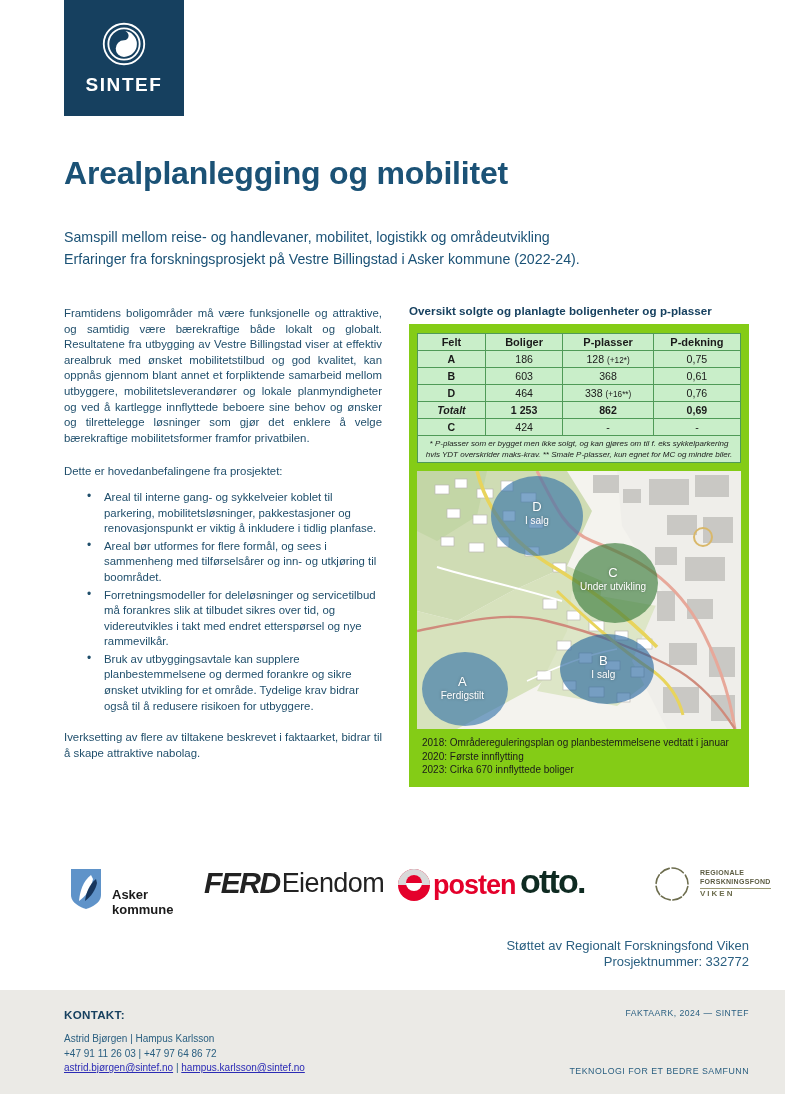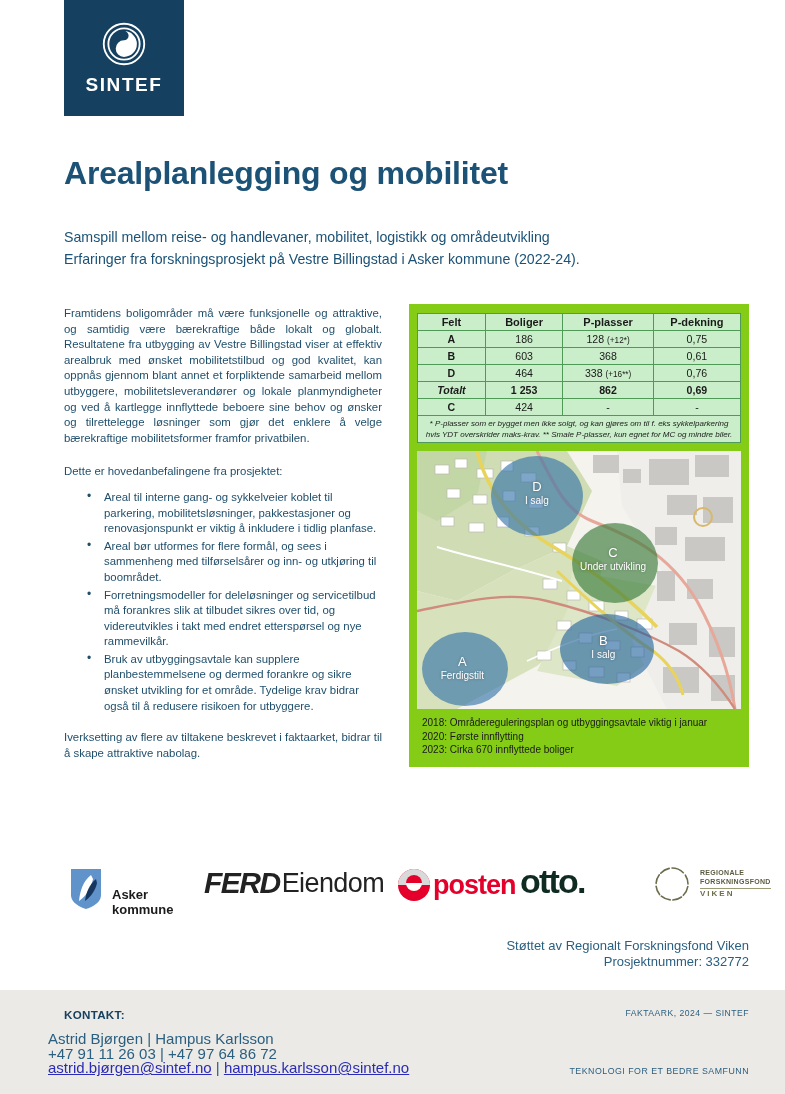--- a/index.html
+++ b/index.html
@@ -245,22 +245,22 @@
   .kontakt-title {
     position: absolute;
     left: 64px; top: 18px;
     font-size: 11.6px;
     font-weight: bold;
     color: #16405f;
     letter-spacing: 0.3px;
   }
   .kontakt-body {
     position: absolute;
-    left: 48px; top: 42px;
-    font-size: 15px;
+    left: 64px; top: 42px;
+    font-size: 10px;
     line-height: 14.6px;
     color: #2a5f80;
   }
   .mail-link { color: #2b2bb5; text-decoration: underline; }
   .mail-sep { color: #2a5f80; text-decoration: none; }
   .faktaark {
     position: absolute;
     right: 36px; top: 18px;
     font-size: 8.6px;
     letter-spacing: 0.5px;
@@ -298,20 +298,21 @@
   <ul class="rec-list">
     <li>Areal til interne gang- og sykkelveier koblet til parkering, mobilitetsløsninger, pakkestasjoner og renovasjonspunkt er viktig å inkludere i tidlig planfase.</li>
     <li>Areal bør utformes for flere formål, og sees i sammenheng med tilførselsårer og inn- og utkjøring til boområdet.</li>
     <li>Forretningsmodeller for deleløsninger og servicetilbud må forankres slik at  tilbudet sikres over tid, og videreutvikles i takt med endret etterspørsel og nye rammevilkår.</li>
     <li>Bruk av utbyggingsavtale kan supplere planbestemmelsene og dermed forankre og sikre ønsket utvikling for et område. Tydelige krav bidrar også til å redusere risikoen for utbyggere.</li>
   </ul>
   <p class="closing-par">Iverksetting av flere av tiltakene beskrevet i faktaarket, bidrar til å skape attraktive nabolag.</p>
 </div>
 
 <div class="right-col">
+  <div class="panel-title">Oversikt solgte og planlagte boligenheter og p-plasser</div>
 
   <div class="green-panel">
 
     <table class="overview">
       <colgroup>
           <col class="c1">
           <col class="c2">
           <col class="c3">
           <col class="c4">
         </colgroup>
@@ -443,21 +444,21 @@
         <span class="zl-letter">B</span>
         <span>I salg</span>
       </div>
       <div class="zone-label" style="left:-2%; top:205px; width:32%;">
         <span class="zl-letter">A</span>
         <span>Ferdigstilt</span>
       </div>
     </div>
 
     <div class="timeline">
-      <div>2018: Områdereguleringsplan og utbyggingsavtale viktig i januar</div>
+      <div>2018: Områdereguleringsplan og planbestemmelsene vedtatt i januar</div>
       <div>2020: Første innflytting</div>
       <div>2023: Cirka 670 innflyttede boliger</div>
     </div>
   </div>
 </div>
 
 <div class="partners">
 
   <div class="partner" style="left:5px; top:8px;">
     <svg class="asker-shield" viewBox="0 0 34 44">

